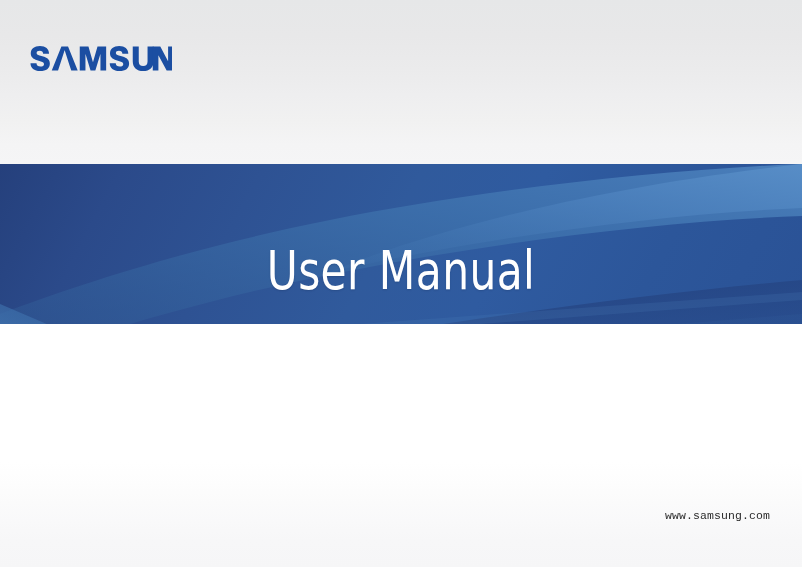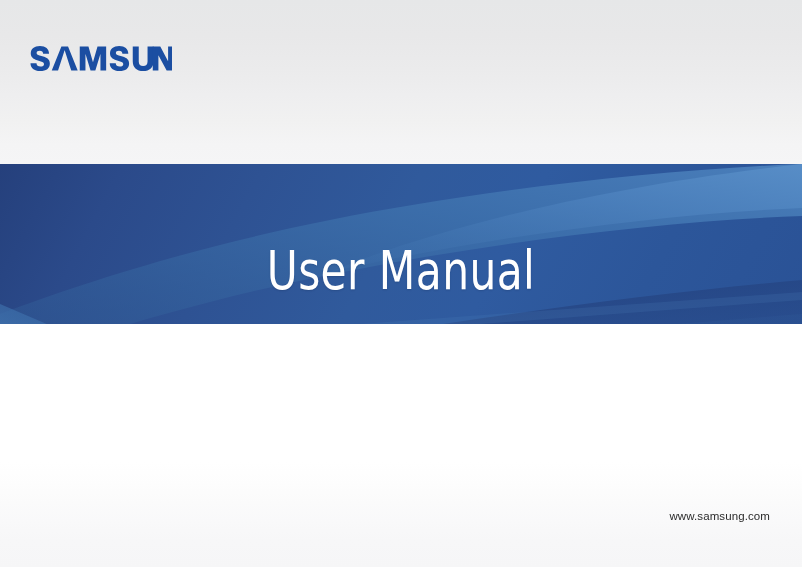--- a/index.html
+++ b/index.html
@@ -130,21 +130,21 @@
         #f9f9fa 76%,
         #f7f7f8 86%,
         #f6f6f7 100%);
   }
 
   .footer-url {
     position:absolute;
     right:32px;
     top:509px;
     color:#2b2b2b;
-    font-family:Liberation Sans, sans-serif;
+    font-family:Liberation Mono, monospace;
     font-size:11.5px;
     font-weight:400;
     letter-spacing:0.1px;
     line-height:14px;
     white-space:nowrap;
     user-select:none;
   }
 </style>
 </head>
 <body>

